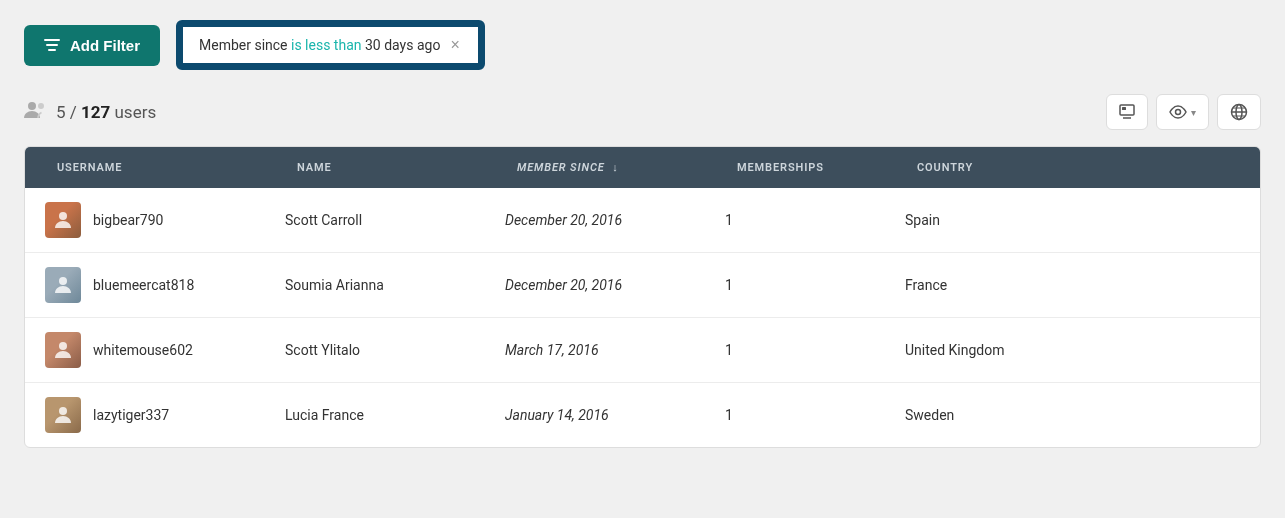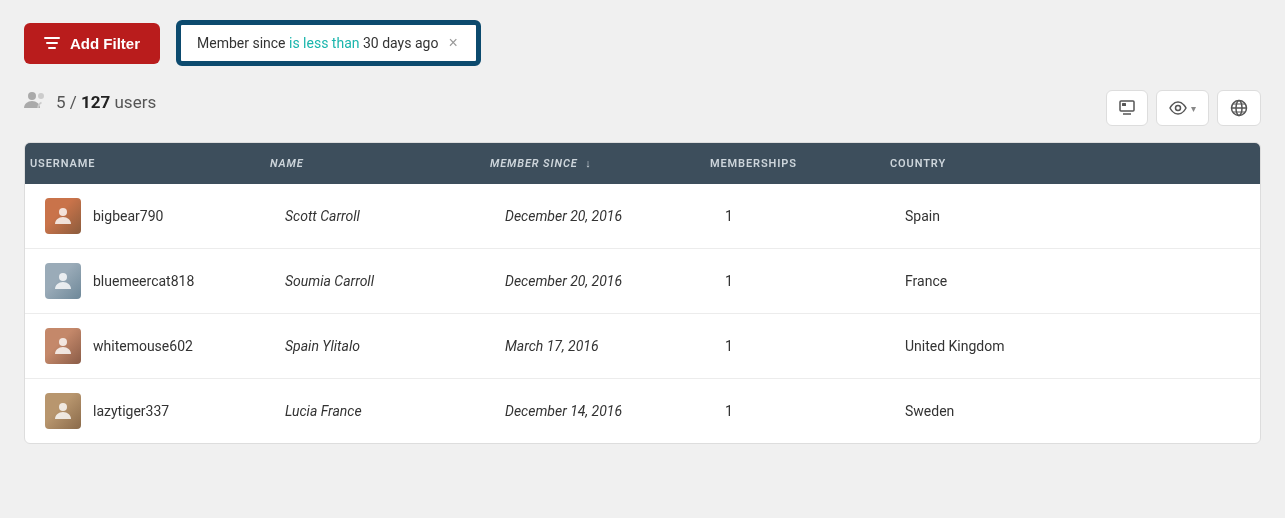--- a/index.html
+++ b/index.html
@@ -17,21 +17,21 @@
       display: flex;
       align-items: center;
       gap: 16px;
       margin-bottom: 24px;
     }
 
     .add-filter-btn {
       display: flex;
       align-items: center;
       gap: 10px;
-      background: #b91c1c;
+      background: #0f766e;
       color: #fff;
       border: none;
       border-radius: 6px;
       padding: 12px 20px;
       font-size: 15px;
       font-weight: 600;
       cursor: pointer;
       white-space: nowrap;
     }
 
@@ -47,42 +47,42 @@
     }
     .add-filter-btn .filter-icon span:nth-child(1) { width: 16px; height: 2px; }
     .add-filter-btn .filter-icon span:nth-child(2) { width: 12px; height: 2px; margin-left: 2px; }
     .add-filter-btn .filter-icon span:nth-child(3) { width: 8px; height: 2px; margin-left: 4px; }
 
     .filter-chip {
       display: flex;
       align-items: center;
       gap: 8px;
       background: #fff;
-      border: 5px solid #0c4a6e;
+      border: 7px solid #0c4a6e;
       border-radius: 6px;
       padding: 10px 16px;
       font-size: 14px;
       color: #333;
     }
     .filter-chip .chip-text span.static { color: #333; }
     .filter-chip .chip-text span.highlight { color: #1ab5ac; }
     .filter-chip .close-btn {
       background: none;
       border: none;
       cursor: pointer;
       color: #999;
       font-size: 16px;
       line-height: 1;
       padding: 0 2px;
     }
 
     
     .stats-row {
       display: flex;
-      align-items: flex-start;
+      align-items: center;
       justify-content: space-between;
       margin-bottom: 16px;
     }
     .stats-left {
       display: flex;
       align-items: center;
       gap: 10px;
     }
     .users-icon {
       color: #aaa;
@@ -128,21 +128,21 @@
     }
     table {
       width: 100%;
       border-collapse: collapse;
     }
     thead tr {
       background: #3d4e5c;
       color: #cdd5db;
     }
     thead th {
-      padding: 14px 5px;
+      padding: 14px 32px;
       text-align: left;
       font-size: 11px;
       font-weight: 600;
       letter-spacing: 0.08em;
       text-transform: uppercase;
     }
     thead th .sort-arrow {
       margin-left: 4px;
       font-size: 11px;
     }
@@ -186,21 +186,21 @@
     .avatar-5 { background: linear-gradient(135deg, #b8966e 40%, #8a6a4a 100%); }
 
     .avatar svg {
       width: 24px;
       height: 24px;
       fill: rgba(255,255,255,0.8);
     }
 
     
     .col-username { width: 240px; }
-    .col-name { width: 220px; font-style: italic; }
+    .col-name { width: 220px; }
     .col-member-since { width: 220px; font-style: italic; }
     .col-memberships { width: 180px; }
     .col-country { width: auto; }
   </style>
 </head>
 <body>
 
 <div class="top-bar">
   <button class="add-filter-btn">
     <span class="filter-icon">
@@ -310,54 +310,54 @@
       <div class="username-cell">
         <div class="avatar avatar-3">
           <svg viewBox="0 0 24 24" xmlns="http://www.w3.org/2000/svg">
             <circle cx="12" cy="8" r="4"></circle>
             <path d="M4 20c0-4 3.6-7 8-7s8 3 8 7"></path>
           </svg>
         </div>
         <span>bluemeercat818</span>
       </div>
     </td>
-          <td class="col-name">Soumia Carroll</td>
+          <td class="col-name">Soumia Arianna</td>
           <td class="col-member-since">December 20, 2016</td>
           <td class="col-memberships">1</td>
           <td class="col-country">France</td>
         </tr>
         <tr>
           <td class="col-username">
       <div class="username-cell">
         <div class="avatar avatar-4">
           <svg viewBox="0 0 24 24" xmlns="http://www.w3.org/2000/svg">
             <circle cx="12" cy="8" r="4"></circle>
             <path d="M4 20c0-4 3.6-7 8-7s8 3 8 7"></path>
           </svg>
         </div>
         <span>whitemouse602</span>
       </div>
     </td>
-          <td class="col-name">Spain Ylitalo</td>
+          <td class="col-name">Scott Ylitalo</td>
           <td class="col-member-since">March 17, 2016</td>
           <td class="col-memberships">1</td>
           <td class="col-country">United Kingdom</td>
         </tr>
         <tr>
           <td class="col-username">
       <div class="username-cell">
         <div class="avatar avatar-5">
           <svg viewBox="0 0 24 24" xmlns="http://www.w3.org/2000/svg">
             <circle cx="12" cy="8" r="4"></circle>
             <path d="M4 20c0-4 3.6-7 8-7s8 3 8 7"></path>
           </svg>
         </div>
         <span>lazytiger337</span>
       </div>
     </td>
           <td class="col-name">Lucia France</td>
-          <td class="col-member-since">December 14, 2016</td>
+          <td class="col-member-since">January 14, 2016</td>
           <td class="col-memberships">1</td>
           <td class="col-country">Sweden</td>
         </tr>
       </tbody>
   </table>
 </div>
 
 </body></html>

